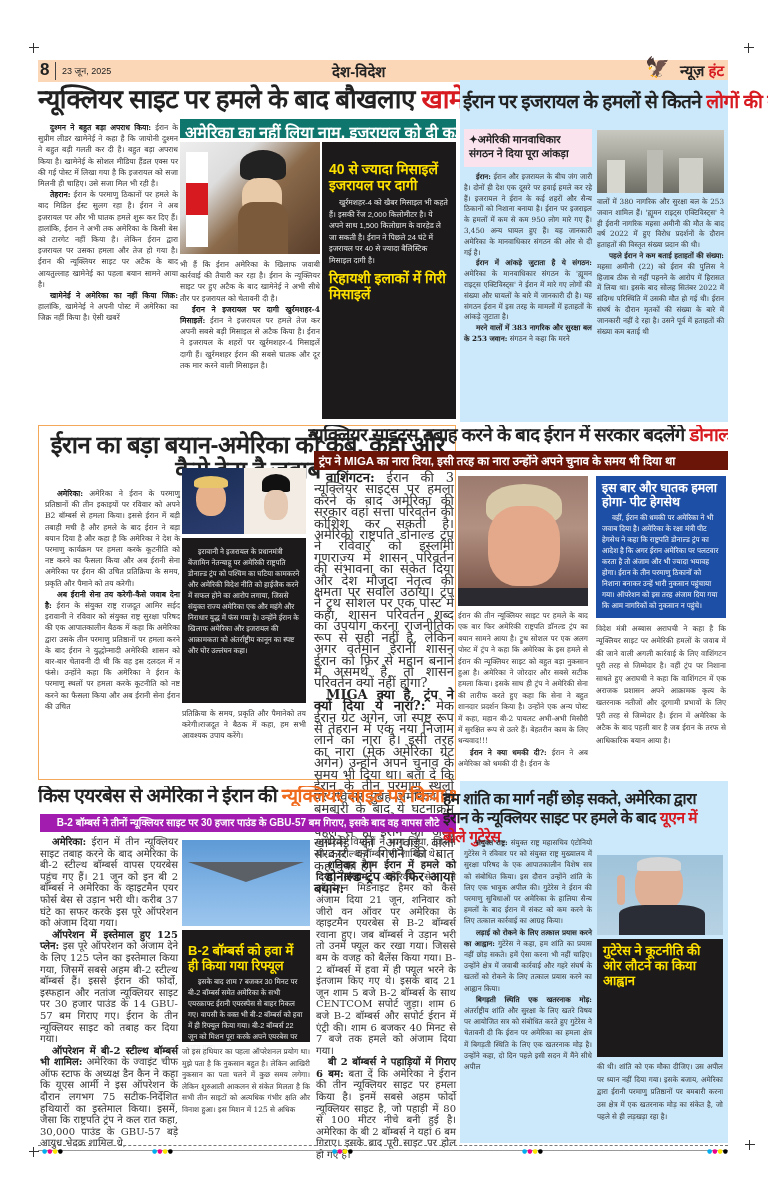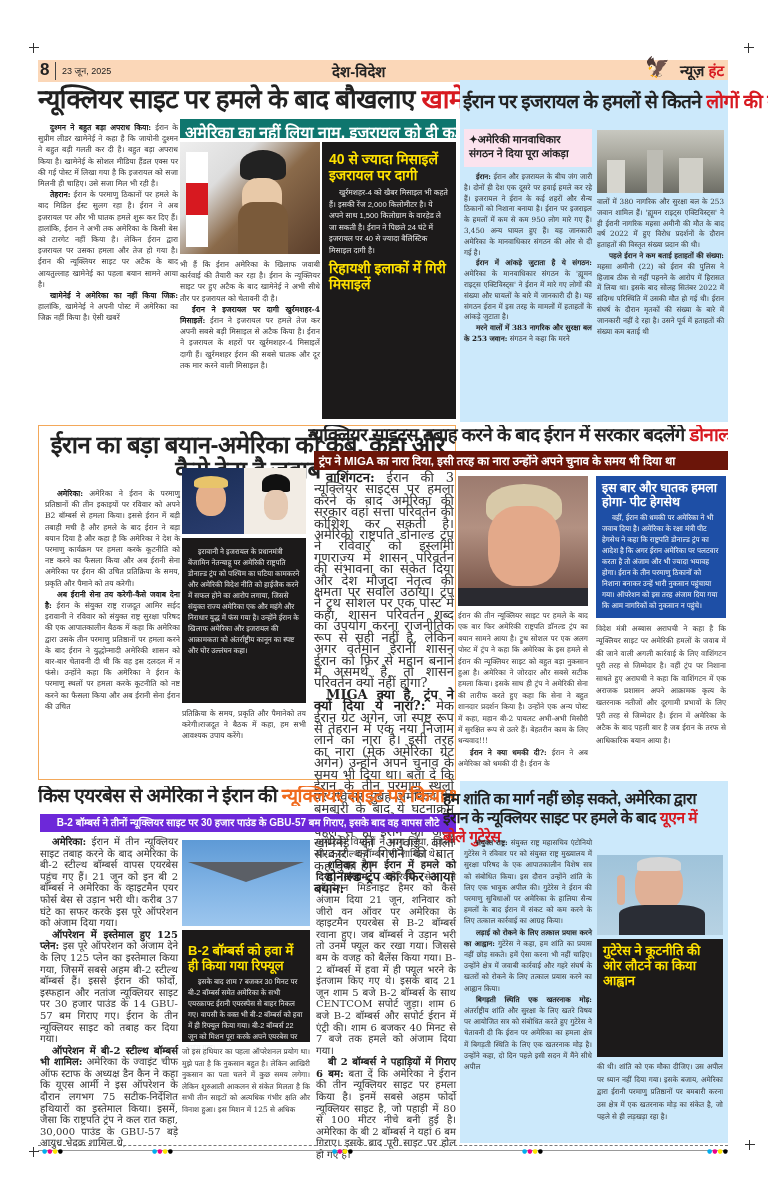--- a/index.html
+++ b/index.html
@@ -17,21 +17,21 @@
 .brand{left:680px;top:60px;font:bold 15px "Liberation Sans",sans-serif;color:#222}
 .brand .hi{color:#d71920}
 .logo-bird{left:645px;top:55px;width:30px;height:24px;font-size:20px}
 .hl{font-family:"Liberation Sans",sans-serif;font-weight:bold;line-height:1.05;color:#222;letter-spacing:-0.5px}
 .red{color:#d71920}
 .orange{color:#f06a1d}
 .txt{font-size:7.6px;line-height:11.2px;text-align:justify;color:#333}
 .txt p{text-indent:12px}
 .txt b{color:#222}
 .band{color:#fff;font-family:"Liberation Sans",sans-serif;font-weight:bold;padding:2px 5px;white-space:nowrap;overflow:hidden}
-.blackbox{background:#1c1a1a;color:#eee;padding:9px 7px;font-family:"Liberation Sans",sans-serif}
+.blackbox{background:#1c1a1a;color:#eee;padding:19px 7px;font-family:"Liberation Sans",sans-serif}
 .blackbox .h{color:#ffe100;font-weight:bold;font-size:14px;line-height:16px}
 .blackbox .b{font-size:7.6px;line-height:11.5px;text-indent:10px;color:#eee}
 .img{position:absolute;overflow:hidden}
 .lightblue{background:#cce9fb}
 </style>
 </head>
 <body>
 
 <div class="crop abs" style="left:29px;top:43px"></div>
 <div class="crop abs" style="left:744px;top:43px"></div>
@@ -135,21 +135,21 @@
 </div>
 <div class="abs" style="left:596px;top:476px;width:130px;height:142px;background:#1e4fa6;color:#fff;padding:5px 6px;font-family:'Liberation Sans',sans-serif">
   <div style="font-weight:bold;font-size:12.5px;line-height:14px">इस बार और घातक हमला होगा- पीट हेगसेथ</div>
   <div style="font-size:7.2px;line-height:11px;text-indent:10px;margin-top:3px">वहीं, ईरान की धमकी पर अमेरिका ने भी जवाब दिया है। अमेरिका के रक्षा मंत्री पीट हेगसेथ ने कहा कि राष्ट्रपति डोनाल्ड ट्रंप का आदेश है कि अगर ईरान अमेरिका पर पलटवार करता है तो अंजाम और भी ज्यादा भयावह होगा। ईरान के तीन परमाणु ठिकानों को निशाना बनाकर उन्हें भारी नुकसान पहुंचाया गया। ऑपरेशन को इस तरह अंजाम दिया गया कि आम नागरिकों को नुकसान न पहुंचे।</div>
 </div>
 <div class="abs txt" style="left:596px;top:623px;width:130px;font-size:7.4px;line-height:12.4px">विदेश मंत्री अब्बास अराघची ने कहा है कि न्यूक्लियर साइट पर अमेरिकी हमलों के जवाब में की जाने वाली अगली कार्रवाई के लिए वाशिंगटन पूरी तरह से जिम्मेदार है। वहीं ट्रंप पर निशाना साधते हुए अराघची ने कहा कि वाशिंगटन में एक अराजक प्रशासन अपने आक्रामक कृत्य के खतरनाक नतीजों और दूरगामी प्रभावों के लिए पूरी तरह से जिम्मेदार है। ईरान में अमेरिका के अटैक के बाद पहली बार है जब ईरान के तरफ से आधिकारिक बयान आया है।</div>
 
 <div class="abs hl" style="left:38px;top:786px;width:418px;font-size:19px;white-space:nowrap;overflow:hidden">
   <span>किस एयरबेस से अमेरिका ने ईरान की</span> <span class="orange">न्यूक्लियर साइट पर किया था अटैक?</span>
 </div>
-<div class="abs band" style="left:40px;top:814px;width:416px;height:18px;background:#6d28d9;font-size:10px;line-height:14px;text-align:center">B-2 बॉम्बर्स ने तीनों न्यूक्लियर साइट पर 30 हजार पाउंड के GBU-57 बम गिराए, इसके बाद वह वापस लौटे</div>
+<div class="abs band" style="left:40px;top:814px;width:416px;height:18px;background:#a21caf;font-size:10px;line-height:14px;text-align:center">B-2 बॉम्बर्स ने तीनों न्यूक्लियर साइट पर 30 हजार पाउंड के GBU-57 बम गिराए, इसके बाद वह वापस लौटे</div>
 <div class="abs txt" style="left:40px;top:836px;width:138px;font-size:10px;line-height:11.6px">
   <p><b>अमेरिका:</b> <span>ईरान में तीन न्यूक्लियर साइट तबाह करने के बाद अमेरिका के बी-2 स्टील्थ बॉम्बर्स वापस एयरबेस पहुंच गए हैं। 21 जून को इन बी 2 बॉम्बर्स ने अमेरिका के व्हाइटमैन एयर फोर्स बेस से उड़ान भरी थी। करीब 37 घंटे का सफर करके इस पूरे ऑपरेशन को अंजाम दिया गया।</span></p>
   <p><b>ऑपरेशन में इस्तेमाल हुए 125 प्लेन:</b> <span>इस पूरे ऑपरेशन को अंजाम देने के लिए 125 प्लेन का इस्तेमाल किया गया, जिसमें सबसे अहम बी-2 स्टील्थ बॉम्बर्स हैं। इससे ईरान की फोर्दो, इस्फहान और नतांज न्यूक्लियर साइट पर 30 हजार पाउंड के 14 GBU-57 बम गिराए गए। ईरान के तीन न्यूक्लियर साइट को तबाह कर दिया गया।</span></p>
   <p><b>ऑपरेशन में बी-2 स्टील्थ बॉम्बर्स भी शामिल:</b> <span>अमेरिका के ज्वाइंट चीफ ऑफ स्टाफ के अध्यक्ष डैन कैन ने कहा कि यूएस आर्मी ने इस ऑपरेशन के दौरान लगभग 75 सटीक-निर्देशित हथियारों का इस्तेमाल किया। इसमें, जैसा कि राष्ट्रपति ट्रंप ने कल रात कहा, 30,000 पाउंड के GBU-57 बड़े आयुध भेदक शामिल थे,</span></p>
 </div>
 <div class="img" style="left:182px;top:840px;width:128px;height:86px;background:linear-gradient(180deg,#5e9ad6 0%,#7fb2e4 50%,#9cc6ee 100%)">
   <div style="position:absolute;left:6px;top:22px;width:116px;height:0;border-left:58px solid transparent;border-right:58px solid transparent;border-top:20px solid #5b5f66"></div>
 </div>
 <div class="abs blackbox" style="left:182px;top:930px;width:128px;height:112px;padding:13px 6px">
   <div class="h" style="font-size:13px;line-height:15px">B-2 बॉम्बर्स को हवा में ही किया गया रिफ्यूल</div>

